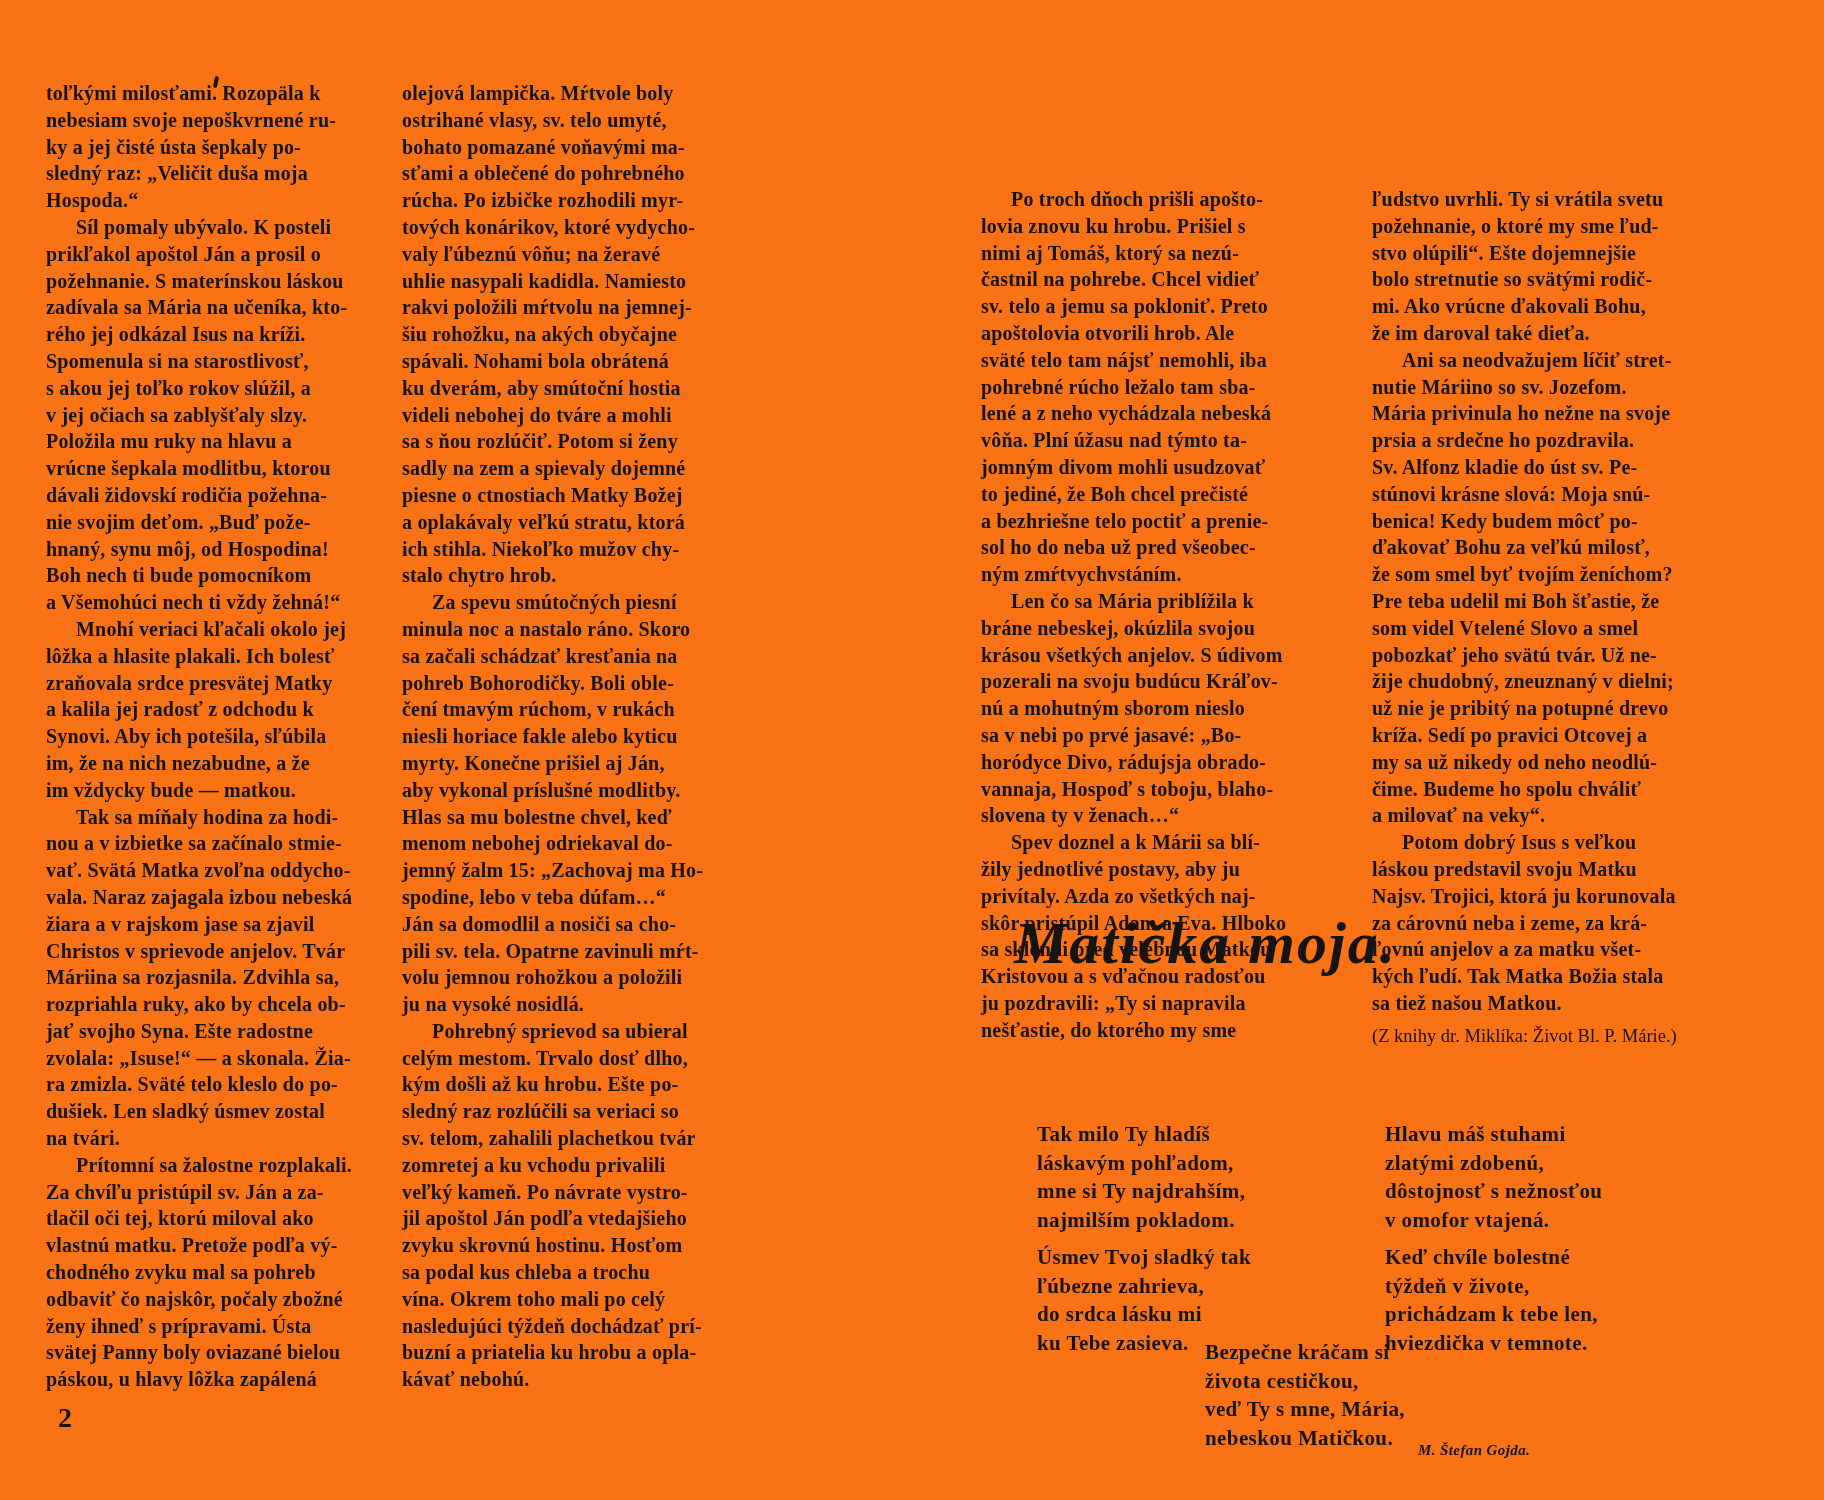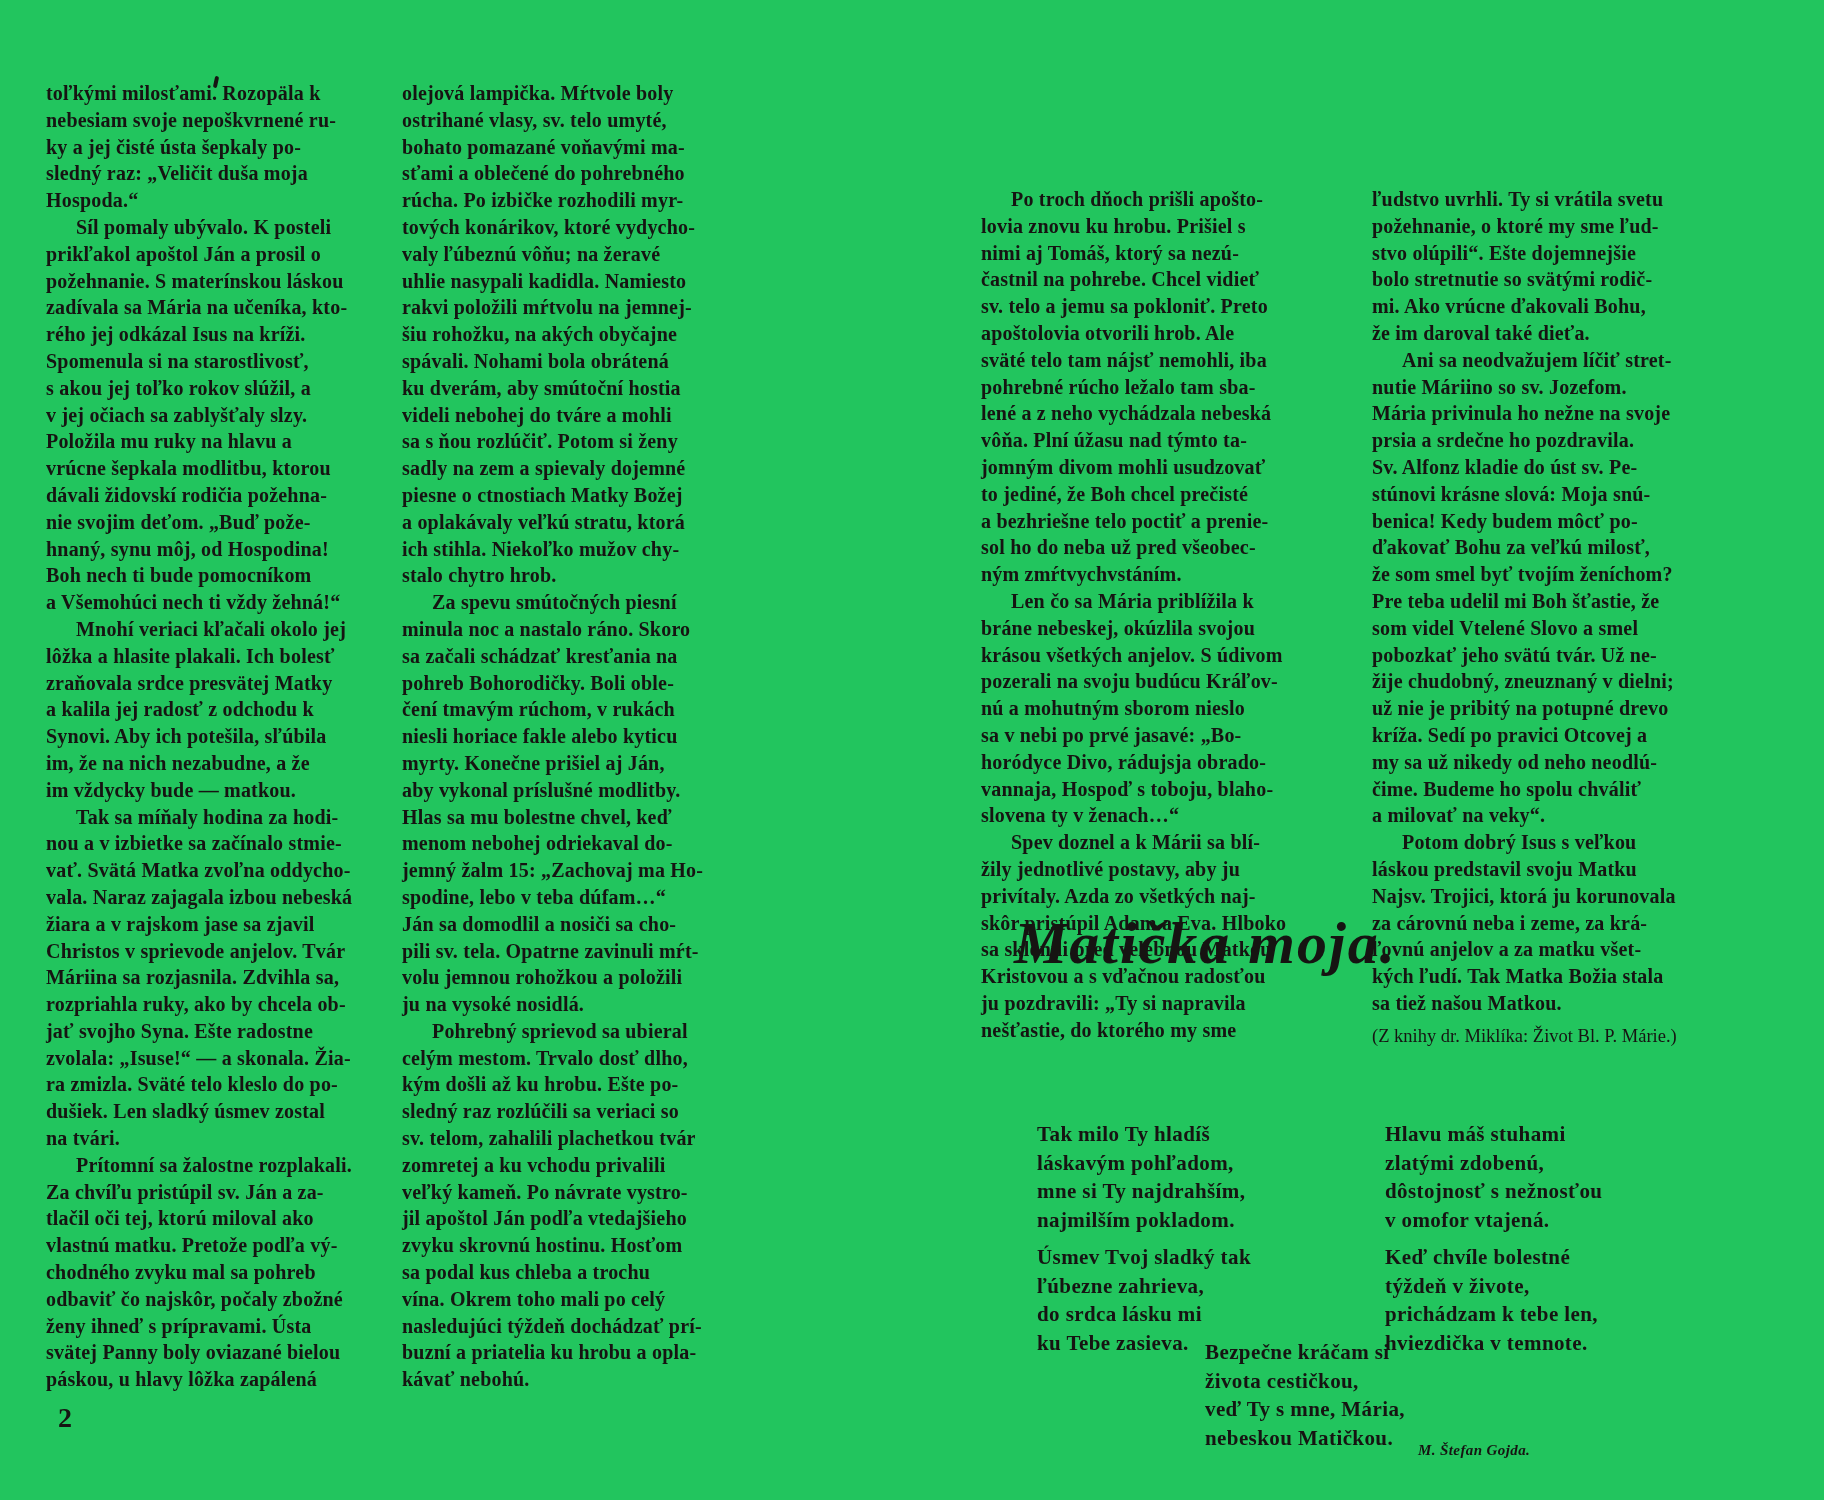--- a/index.html
+++ b/index.html
@@ -1,19 +1,19 @@
 <!DOCTYPE html>
 <html><head>
 <meta charset="utf-8">
 <style>
   html,body{margin:0;padding:0;background:#fbfbf8;}
   .page{
     position:relative;
     width:1824px;height:1500px;
-    background:#22c55e;
+    background:#f97316;
     color:#161412;
     font-family:"Liberation Serif","DejaVu Serif",serif;
     overflow:hidden;
   }
   .col{position:absolute;}
   .para{
     margin:0;
     font-size:20px;
     line-height:26.8px;
     font-weight:700;

